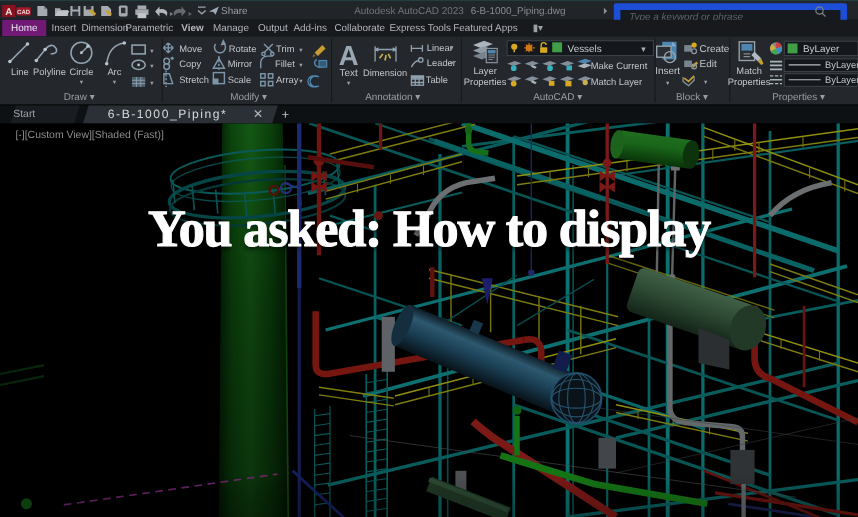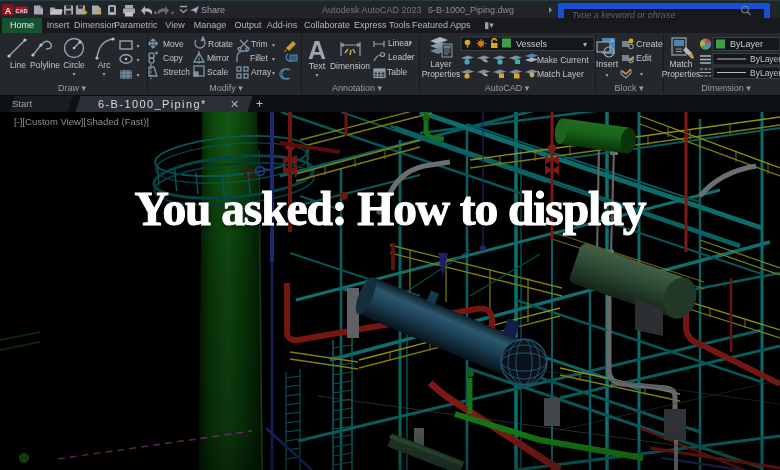--- a/index.html
+++ b/index.html
@@ -5,21 +5,21 @@
 #app{position:relative;width:780px;height:470px;overflow:hidden;background:#000;font-family:"Liberation Sans",sans-serif;}
 .abs{position:absolute;}
 
 #titlebar{position:absolute;left:0;top:0;width:780px;height:18px;background:#21252a;border-top:1px solid #253c41;box-sizing:border-box;}
 #titlebar .t{position:absolute;top:4px;font-size:9px;color:#787d84;}
 #search{position:absolute;left:558px;top:2px;width:200px;height:13px;background:#16191d;border:6px solid #1d4ed8;border-radius:2px;}
 #search .ph{position:absolute;left:8px;top:1px;font-size:9px;font-style:italic;color:#5f646b;}
 
 #tabrow{position:absolute;left:0;top:18px;width:780px;height:15px;background:#17191d;}
 .rtab{position:absolute;top:0;height:15px;line-height:15px;font-size:9px;color:#b2b6bb;text-align:center;white-space:nowrap;}
-.rtab.active{background:#14532d;color:#e8eaec;}
+.rtab.active{background:#701a75;color:#e8eaec;}
 
 #ribbon{position:absolute;left:0;top:33px;width:780px;height:62px;background:#24282d;}
 #ribbon .sep{position:absolute;top:2px;width:1px;height:58px;background:#17191c;}
 .pfoot{position:absolute;top:50px;height:12px;font-size:9px;color:#989ea5;}
 #ribbonbottom{position:absolute;left:0;top:95px;width:780px;height:1px;background:#0a0c0e;}
 
 #filetabs{position:absolute;left:0;top:96px;width:780px;height:16px;background:#0e1114;}
 .ftab{position:absolute;top:0;height:16px;line-height:16px;font-size:9.5px;color:#9ba0a5;transform:skewX(-18deg);}
 .ftab>span{display:block;transform:skewX(18deg);}
 
@@ -357,41 +357,41 @@
       <path d="M549,6 l3,3 l-3,3 Z" fill="#8a8f95"></path>
       <circle cx="745" cy="8.5" r="3.3" fill="none" stroke="#7d8288" stroke-width="1.1"></circle>
       <line x1="747.5" y1="11" x2="750.5" y2="14" stroke="#7d8288" stroke-width="1.1"></line>
     </svg>
   </div>
   <div id="tabrow">
     <div class="rtab active" style="left:2px;width:40px;">Home</div>
     <div class="rtab" style="left:44px;width:28px;">Insert</div>
     <div class="rtab" style="left:74px;width:38px;">Dimension</div>
     <div class="rtab" style="left:114px;width:36px;">Parametric</div>
-    <div class="rtab" style="left:162px;width:26px;">View</div>
+    <div class="rtab" style="left:162px;width:26px;font-weight:bold;">View</div>
     <div class="rtab" style="left:192px;width:36px;">Manage</div>
     <div class="rtab" style="left:233px;width:30px;">Output</div>
     <div class="rtab" style="left:266px;width:32px;">Add-ins</div>
     <div class="rtab" style="left:302px;width:50px;">Collaborate</div>
     <div class="rtab" style="left:354px;width:56px;">Express Tools</div>
     <div class="rtab" style="left:412px;width:58px;text-align:center;">Featured Apps</div>
     <div class="rtab" style="left:476px;width:26px;color:#9ba0a5;">▮▾</div>
   </div>
   <div id="ribbon">
     <div class="sep" style="left:147px"></div>
     <div class="sep" style="left:301px"></div>
     <div class="sep" style="left:419px"></div>
     <div class="sep" style="left:595px"></div>
     <div class="sep" style="left:663px"></div>
     <div class="pfoot" style="left:32px;width:80px;text-align:center;">Draw ▾</div>
     <div class="pfoot" style="left:186px;width:80px;text-align:center;">Modify ▾</div>
     <div class="pfoot" style="left:317px;width:80px;text-align:center;">Annotation ▾</div>
     <div class="pfoot" style="left:467px;width:80px;text-align:center;">AutoCAD ▾</div>
     <div class="pfoot" style="left:589px;width:80px;text-align:center;">Block ▾</div>
-    <div class="pfoot" style="left:686px;width:80px;text-align:center;">Dimension ▾</div>
+    <div class="pfoot" style="left:686px;width:80px;text-align:center;">Properties ▾</div>
   </div>
   <div id="ribbonbottom"></div>
   <svg class="abs" style="left:0;top:33px" width="780" height="62" viewBox="0 33 780 62" font-family="Liberation Sans">
 
     <g stroke="#91a3b0" fill="none" stroke-width="1.4">
       <line x1="9" y1="56" x2="25" y2="40"></line>
       <path d="M33,55 L41,45 Q47,38 51,44 Q53,49 46,49"></path>
       <circle cx="74" cy="48" r="9.5"></circle>
         <line x1="74" y1="48" x2="80" y2="42"></line>
       <path d="M97,58 Q99,41 113,39"></path>

